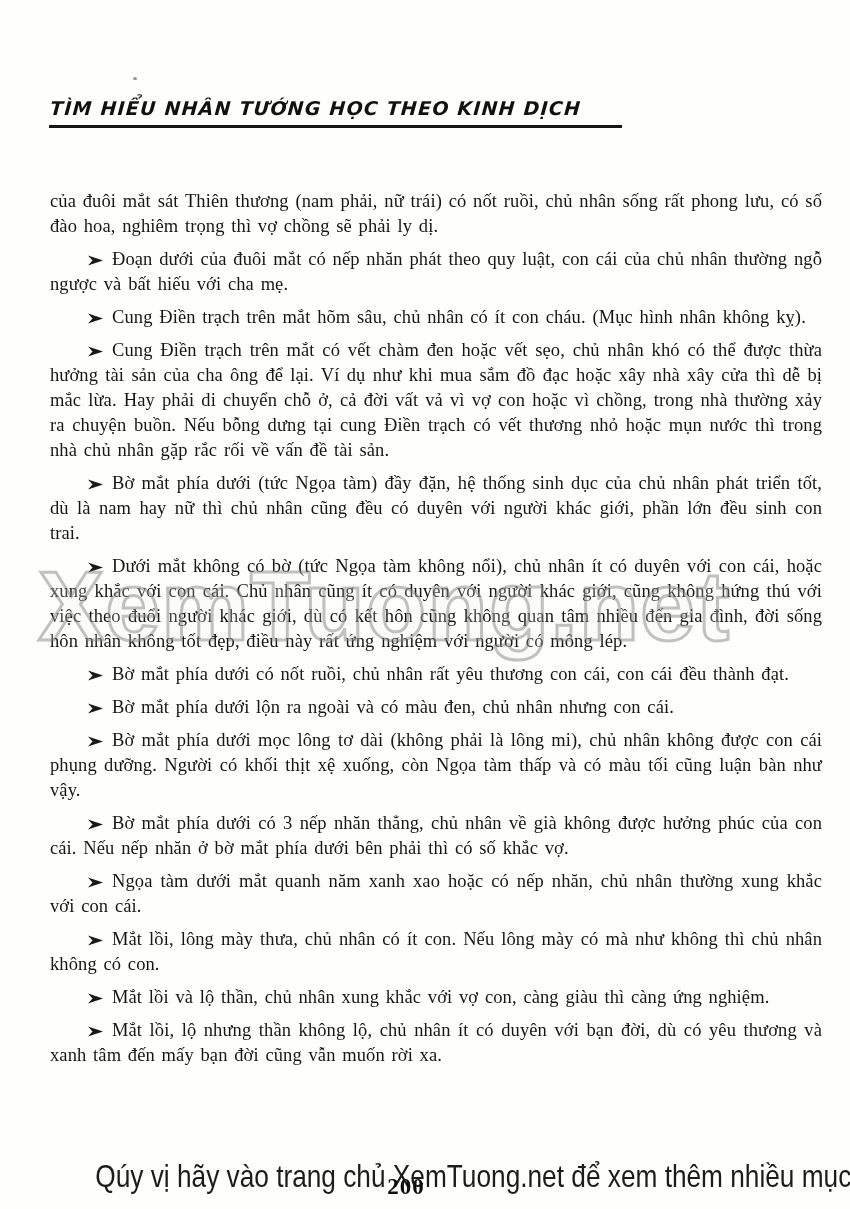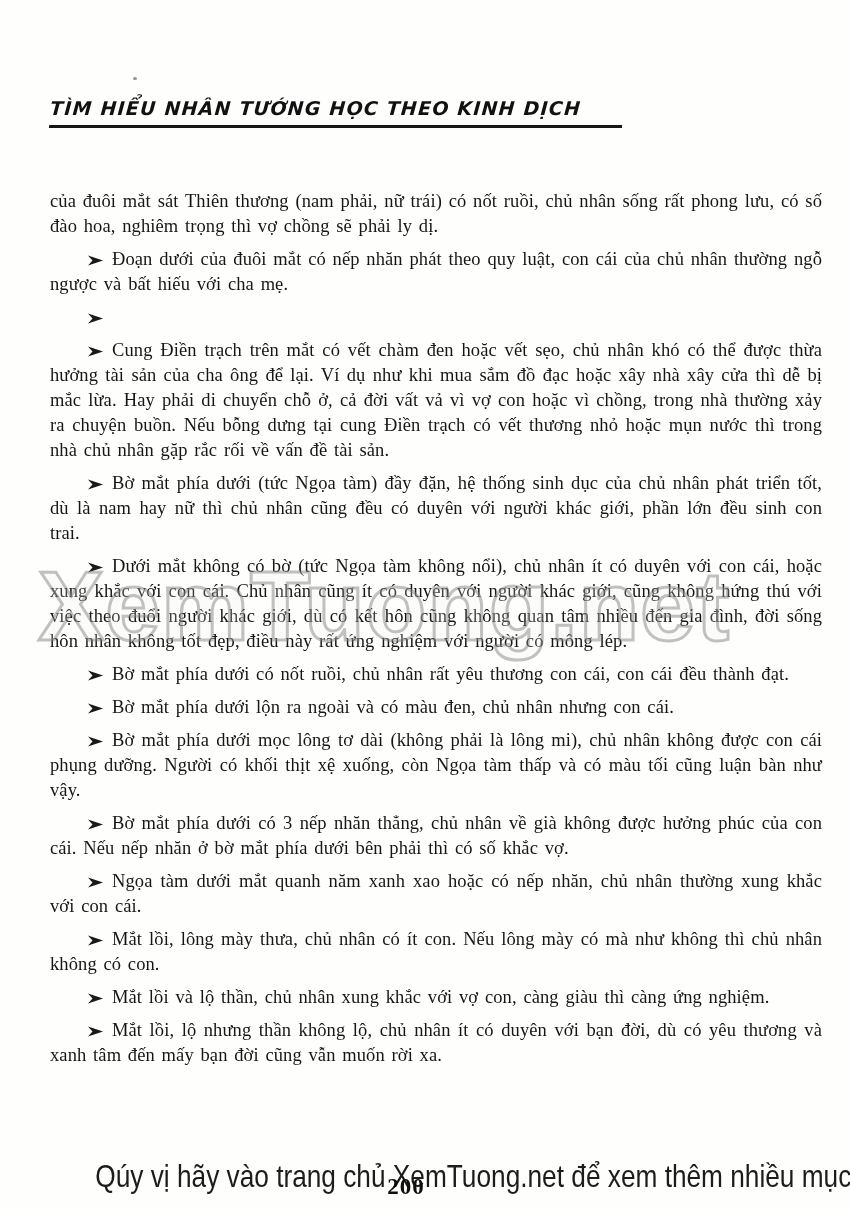--- a/index.html
+++ b/index.html
@@ -89,21 +89,21 @@
 <div class="page">
   <div class="speck"></div>
 
   <div class="title-wrap">
     <span class="title">TÌM HIỂU NHÂN TƯỚNG HỌC THEO KINH DỊCH</span>
   </div>
 
   <div class="body">
     <p class="para cont"><span class="ptext">của đuôi mắt sát Thiên thương (nam phải, nữ trái) có nốt ruồi, chủ nhân sống rất phong lưu, có số đào hoa, nghiêm trọng thì vợ chồng sẽ phải ly dị.</span></p>
     <p class="para"><span class="bullet"></span><span class="ptext">Đoạn dưới của đuôi mắt có nếp nhăn phát theo quy luật, con cái của chủ nhân thường ngỗ ngược và bất hiếu với cha mẹ.</span></p>
-    <p class="para"><span class="bullet"></span></p>
+    <p class="para"><span class="bullet"></span><span class="ptext">Cung Điền trạch trên mắt hõm sâu, chủ nhân có ít con cháu. (Mục hình nhân không kỵ).</span></p>
     <p class="para"><span class="bullet"></span><span class="ptext">Cung Điền trạch trên mắt có vết chàm đen hoặc vết sẹo, chủ nhân khó có thể được thừa hưởng tài sản của cha ông để lại. Ví dụ như khi mua sắm đồ đạc hoặc xây nhà xây cửa thì dễ bị mắc lừa. Hay phải di chuyển chỗ ở, cả đời vất vả vì vợ con hoặc vì chồng, trong nhà thường xảy ra chuyện buồn. Nếu bỗng dưng tại cung Điền trạch có vết thương nhỏ hoặc mụn nước thì trong nhà chủ nhân gặp rắc rối về vấn đề tài sản.</span></p>
     <p class="para"><span class="bullet"></span><span class="ptext">Bờ mắt phía dưới (tức Ngọa tàm) đầy đặn, hệ thống sinh dục của chủ nhân phát triển tốt, dù là nam hay nữ thì chủ nhân cũng đều có duyên với người khác giới, phần lớn đều sinh con trai.</span></p>
     <p class="para"><span class="bullet"></span><span class="ptext">Dưới mắt không có bờ (tức Ngọa tàm không nổi), chủ nhân ít có duyên với con cái, hoặc xung khắc với con cái. Chủ nhân cũng ít có duyên với người khác giới, cũng không hứng thú với việc theo đuổi người khác giới, dù có kết hôn cũng không quan tâm nhiều đến gia đình, đời sống hôn nhân không tốt đẹp, điều này rất ứng nghiệm với người có mông lép.</span></p>
     <p class="para"><span class="bullet"></span><span class="ptext">Bờ mắt phía dưới có nốt ruồi, chủ nhân rất yêu thương con cái, con cái đều thành đạt.</span></p>
     <p class="para"><span class="bullet"></span><span class="ptext">Bờ mắt phía dưới lộn ra ngoài và có màu đen, chủ nhân nhưng con cái.</span></p>
     <p class="para"><span class="bullet"></span><span class="ptext">Bờ mắt phía dưới mọc lông tơ dài (không phải là lông mi), chủ nhân không được con cái phụng dưỡng. Người có khối thịt xệ xuống, còn Ngọa tàm thấp và có màu tối cũng luận bàn như vậy.</span></p>
     <p class="para"><span class="bullet"></span><span class="ptext">Bờ mắt phía dưới có 3 nếp nhăn thẳng, chủ nhân về già không được hưởng phúc của con cái. Nếu nếp nhăn ở bờ mắt phía dưới bên phải thì có số khắc vợ.</span></p>
     <p class="para"><span class="bullet"></span><span class="ptext">Ngọa tàm dưới mắt quanh năm xanh xao hoặc có nếp nhăn, chủ nhân thường xung khắc với con cái.</span></p>
     <p class="para"><span class="bullet"></span><span class="ptext">Mắt lồi, lông mày thưa, chủ nhân có ít con. Nếu lông mày có mà như không thì chủ nhân không có con.</span></p>
     <p class="para"><span class="bullet"></span><span class="ptext">Mắt lồi và lộ thần, chủ nhân xung khắc với vợ con, càng giàu thì càng ứng nghiệm.</span></p>

